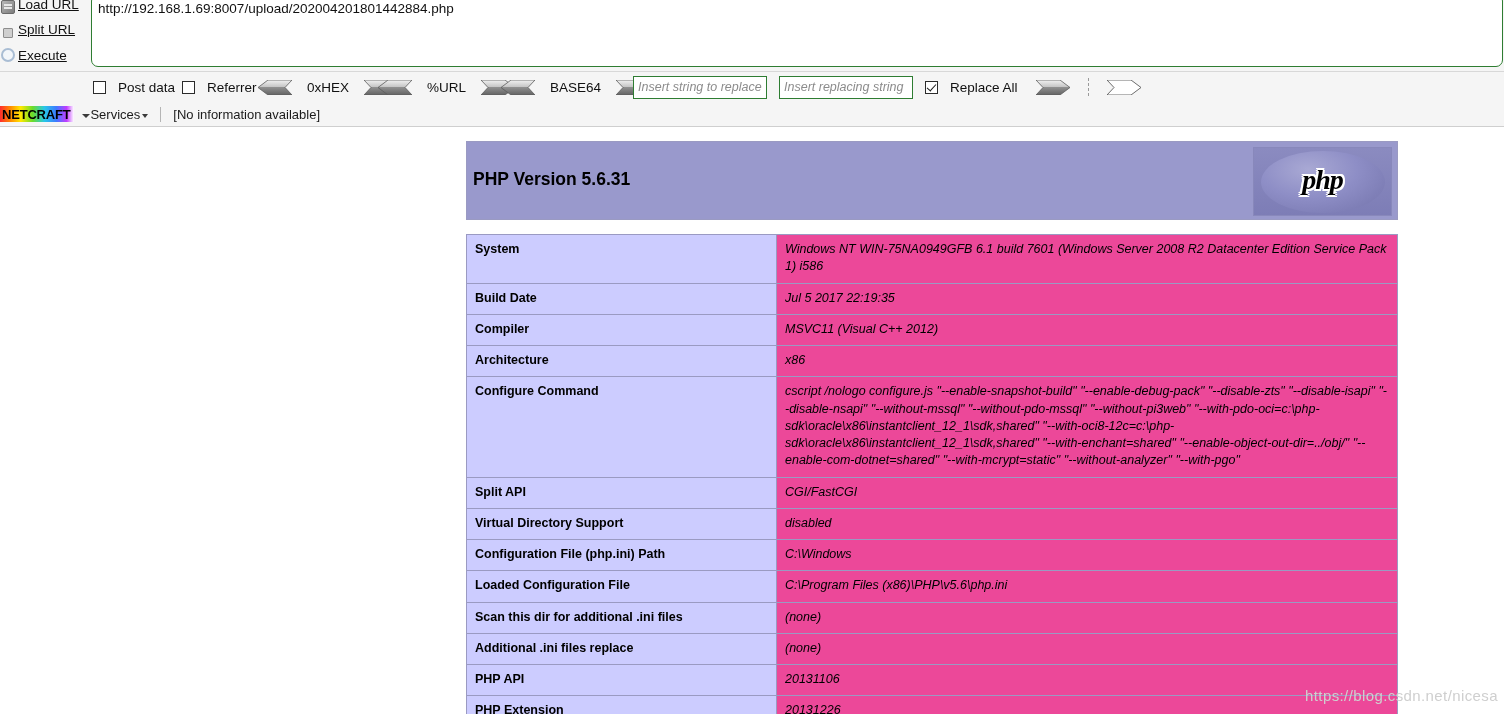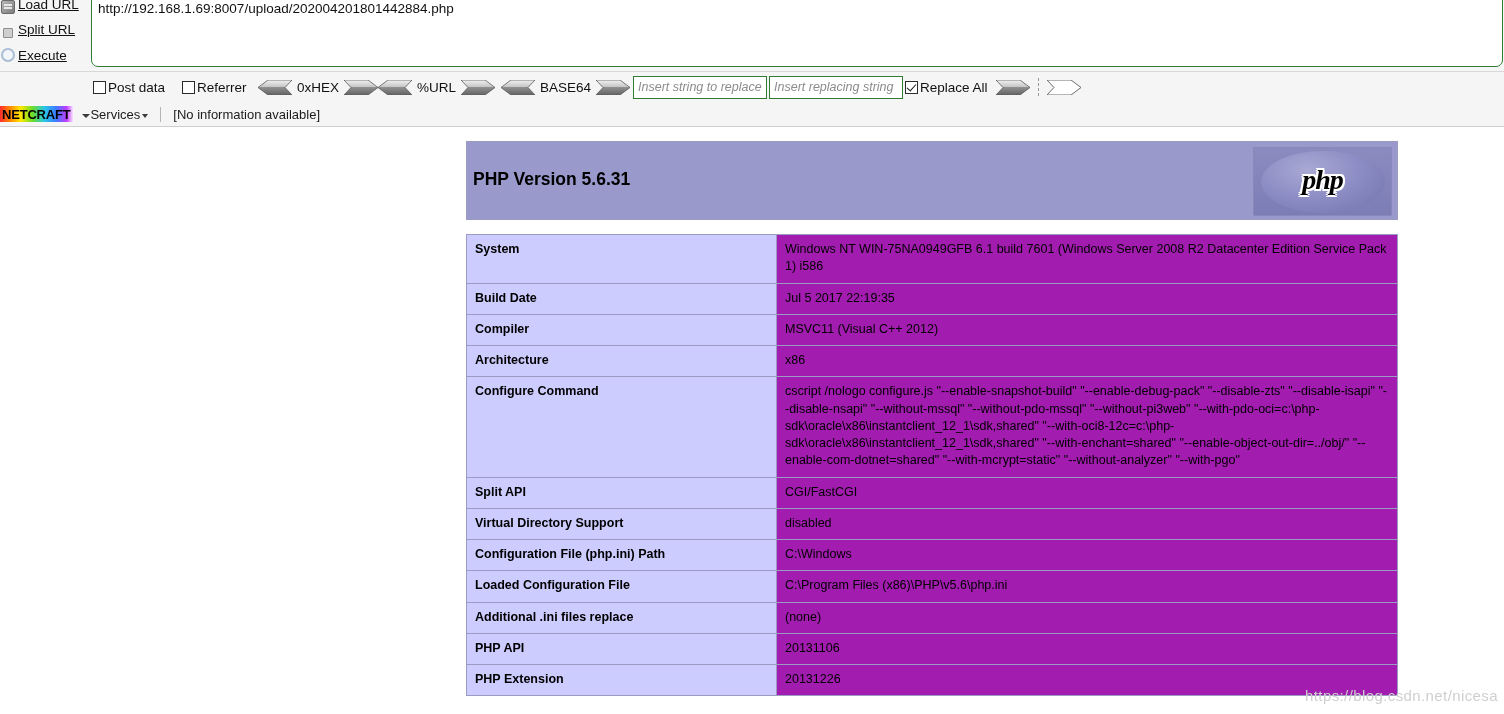--- a/index.html
+++ b/index.html
@@ -83,21 +83,21 @@
     position: absolute; left: 0; top: 72px;
     width: 1504px; height: 30px;
     background: #f5f5f5;
   }
   .hb-ctl {
     position: absolute;
     top: 0;
     height: 30px;
     display: flex;
     align-items: center;
-    gap: 2px;
+    gap: 12px;
     font-size: 13.5px;
     color: #111;
     white-space: nowrap;
   }
   .cb {
     width: 13px; height: 13px;
     border: 1px solid #2b2b2b;
     background: #fff;
     display: inline-block;
     position: relative;
@@ -253,22 +253,23 @@
     vertical-align: top;
     line-height: 1.38;
     color: #000;
   }
   #info-table td.k {
     width: 310px;
     background: #ccccff;
     font-weight: bold;
   }
   #info-table td.v {
-    background: #a21caf;
+    background: #ec4899;
     word-break: break-word;
+    font-style: italic;
   }
 
   #watermark {
     position: absolute;
     right: 6px; bottom: 10px;
     font-size: 15px;
     color: #cfcfcf;
     letter-spacing: 0.4px;
     pointer-events: none;
     white-space: nowrap;
@@ -440,20 +441,24 @@
           </tr>
           <tr>
             <td class="k">Configuration File (php.ini) Path</td>
             <td class="v">C:\Windows</td>
           </tr>
           <tr>
             <td class="k">Loaded Configuration File</td>
             <td class="v">C:\Program Files (x86)\PHP\v5.6\php.ini</td>
           </tr>
           <tr>
+            <td class="k">Scan this dir for additional .ini files</td>
+            <td class="v">(none)</td>
+          </tr>
+          <tr>
             <td class="k">Additional .ini files replace</td>
             <td class="v">(none)</td>
           </tr>
           <tr>
             <td class="k">PHP API</td>
             <td class="v">20131106</td>
           </tr>
           <tr>
             <td class="k">PHP Extension</td>
             <td class="v">20131226</td>

